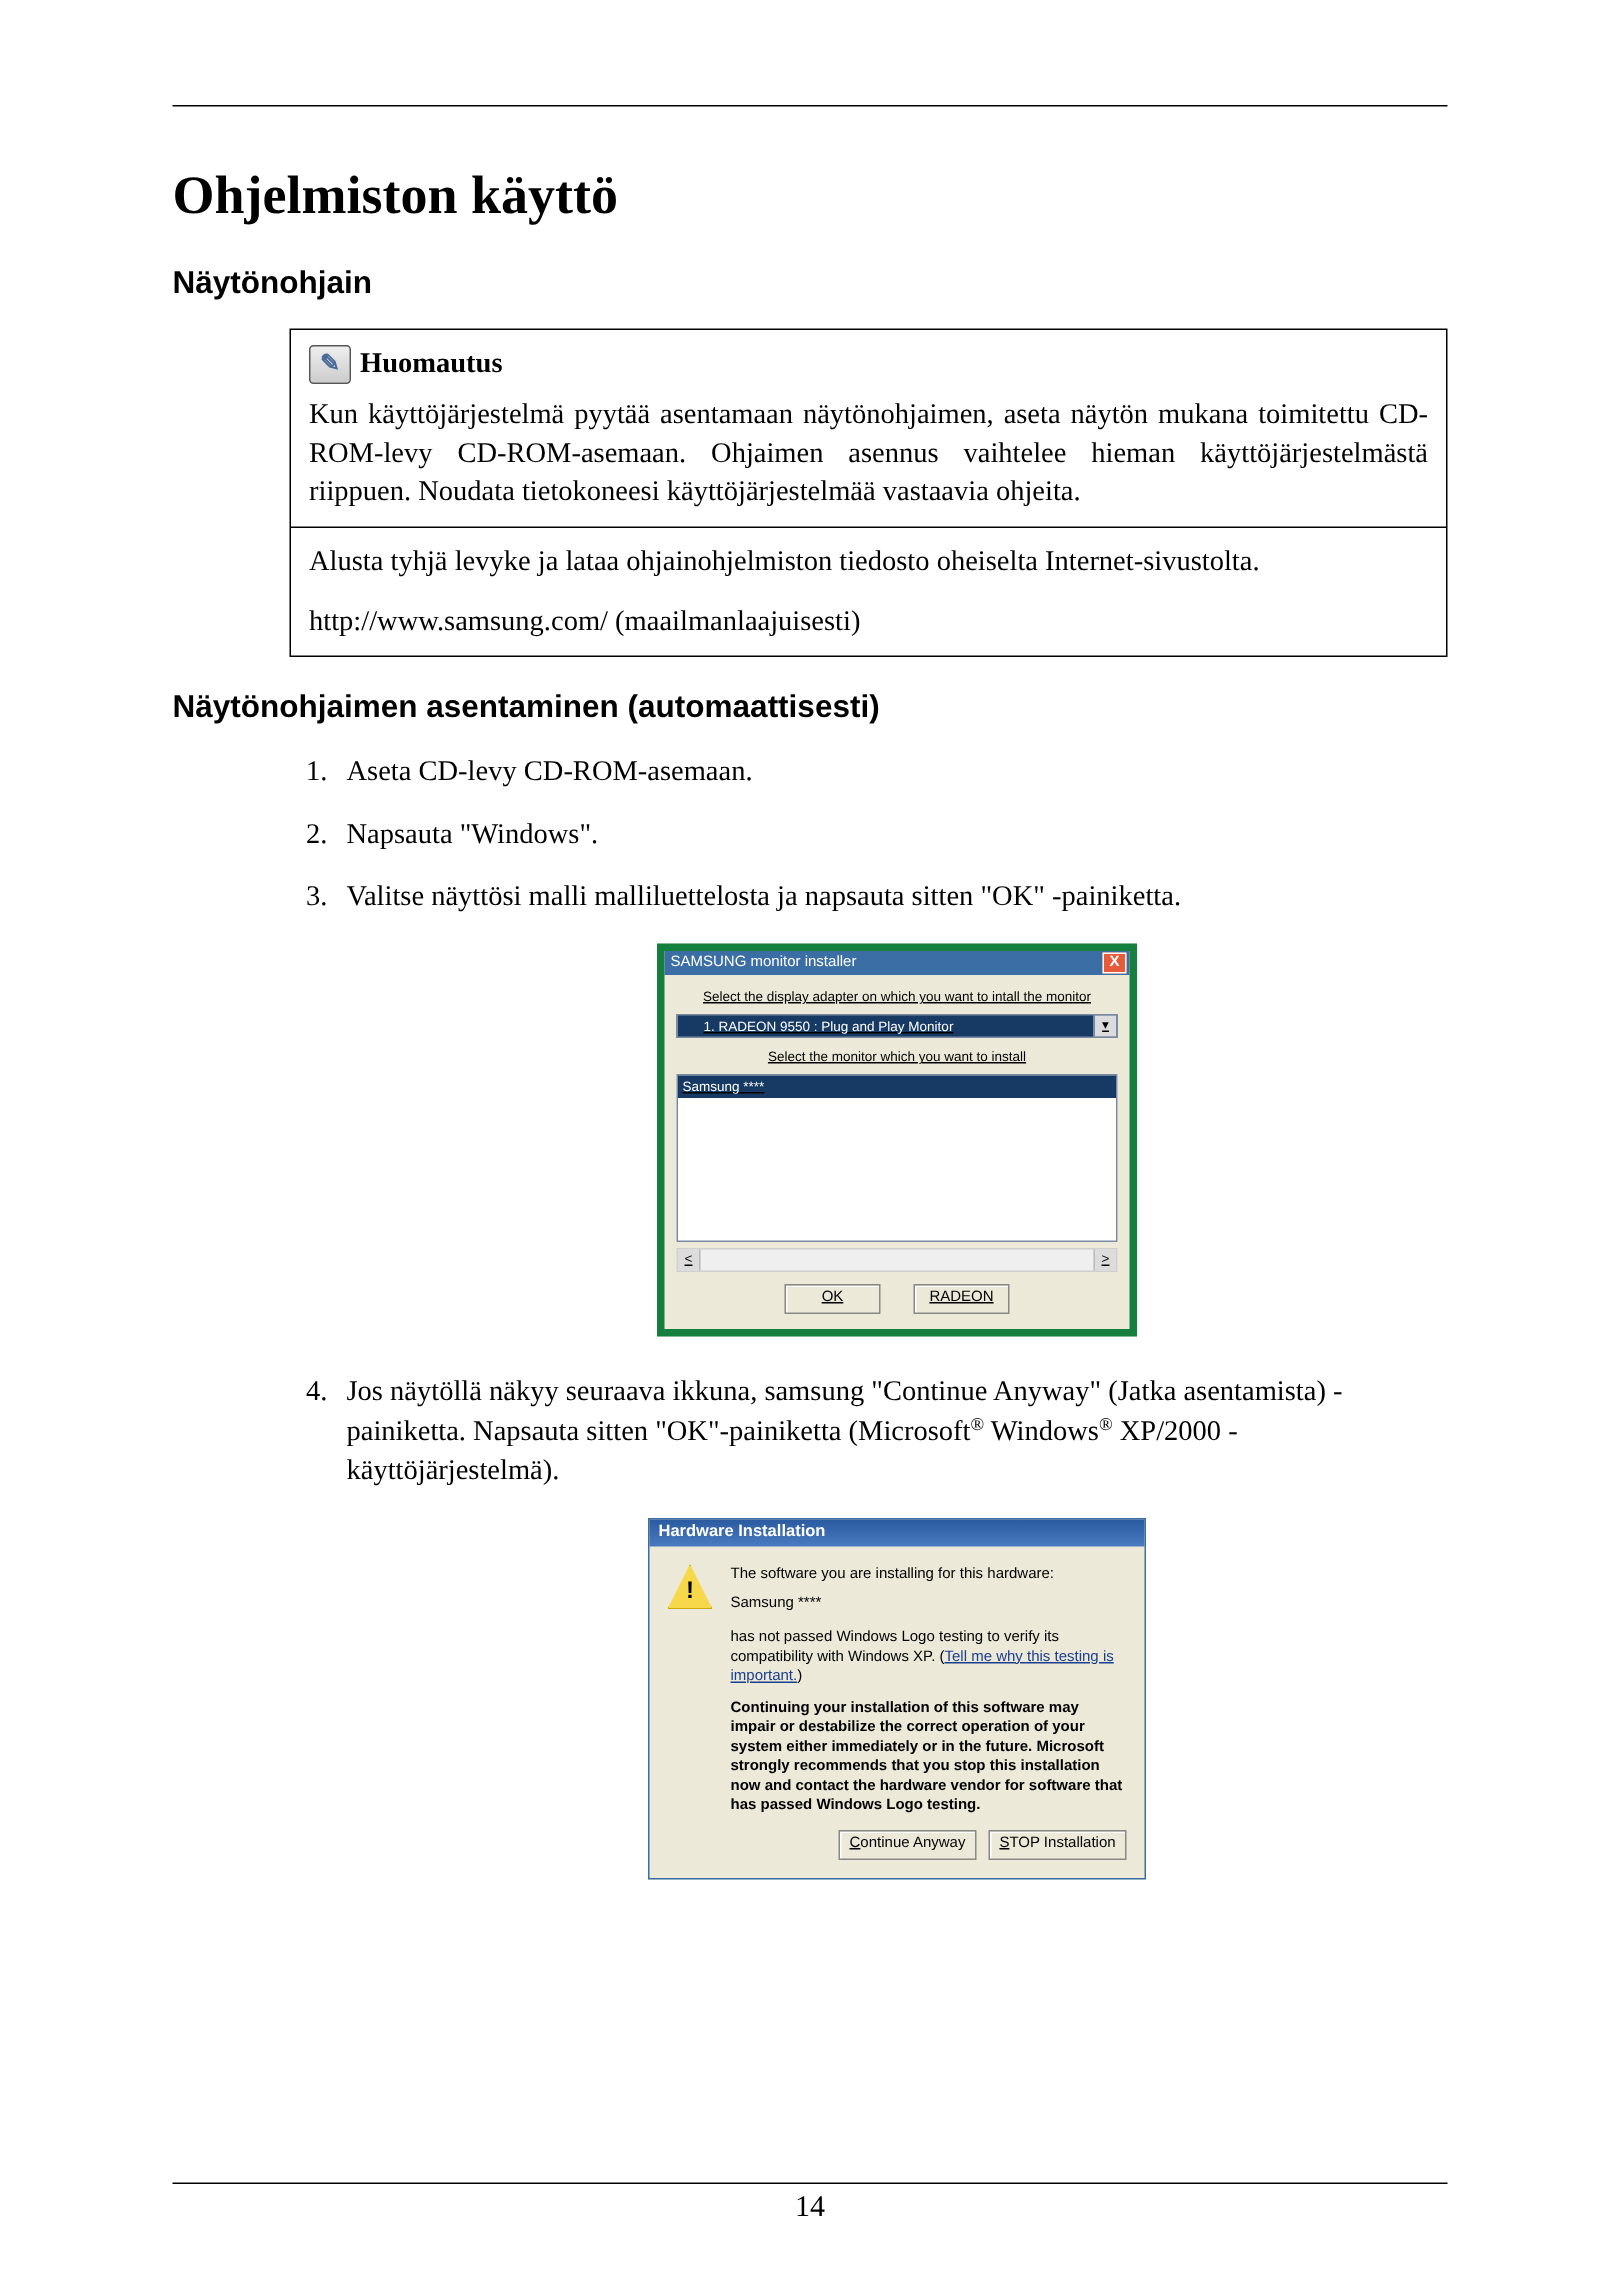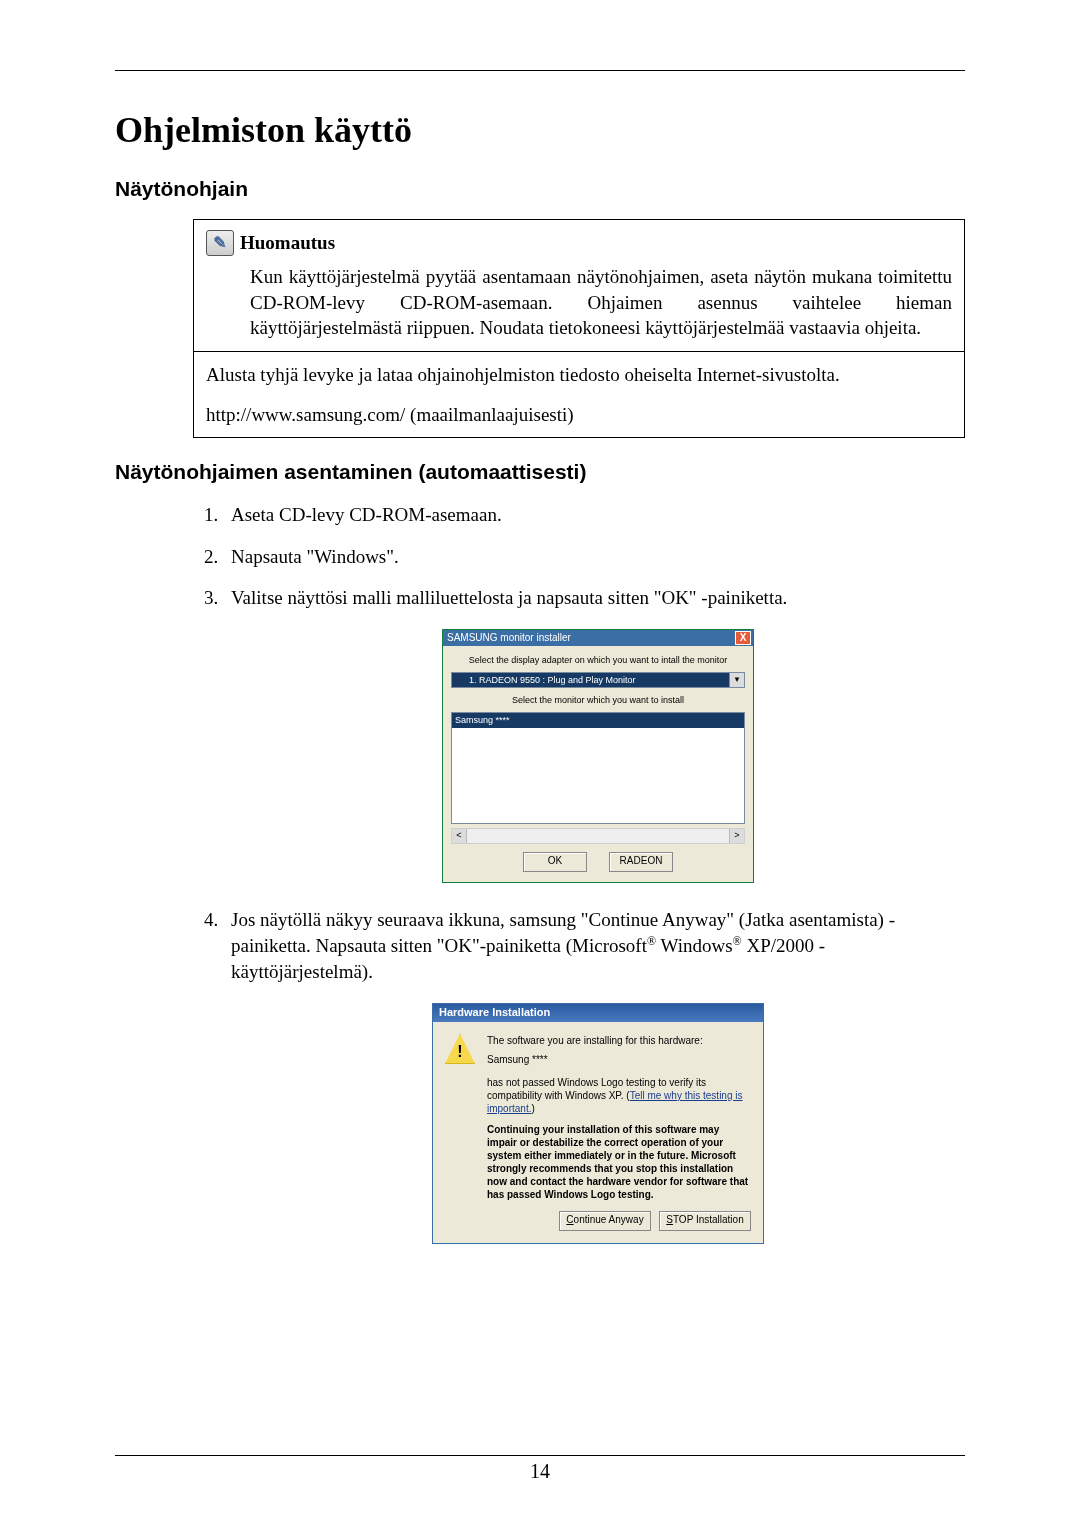--- a/index.html
+++ b/index.html
@@ -55,21 +55,21 @@
     width: 26px; height: 24px;
     border: 1px solid #555;
     border-radius: 3px;
     background: linear-gradient(#eee,#ccc);
     display: inline-flex;
     align-items: center;
     justify-content: center;
     color: #4a6a9a;
     font-size: 16px;
   }
-  .notice-body { text-align: justify; margin-left: 44px; }
+  .notice-body { text-align: justify; }
   .bold { font-weight: bold; }
   ol.steps {
     margin: 16px 0 0 78px;
     padding-left: 30px;
     font-size: 19px;
   }
   ol.steps > li {
     padding-left: 8px;
     margin-bottom: 16px;
     line-height: 1.35;
@@ -77,21 +77,21 @@
   .sup { vertical-align: super; font-size: 12px; }
   .screenshot-wrap {
     display: flex;
     justify-content: center;
     margin: 18px 0 24px 0;
   }
 
   
   .dlg-installer {
     width: 310px;
-    border: 1px solid #15803d;
+    border: 5px solid #15803d;
     font-family: Tahoma, Arial, sans-serif;
     font-size: 10px;
     background: #ece9d8;
     color: #000;
   }
   .dlg-title {
     background: linear-gradient(#3b6ea5, #3b6ea5);
     color: #fff;
     height: 16px;
     display: flex;
@@ -103,21 +103,21 @@
   .dlg-title .x {
     width: 14px; height: 12px;
     background: #e85b3a;
     color: #fff;
     font-weight: bold;
     text-align: center;
     line-height: 12px;
     border: 1px solid #fff;
     font-size: 10px;
   }
-  .dlg-inst-body { padding: 8px 8px 10px 8px; }
+  .dlg-inst-body { padding: 8px 8px 10px 8px; text-decoration: underline; }
   .dlg-label { text-align: center; font-size: 9px; margin-bottom: 6px; }
   .dlg-combo {
     display: flex;
     background: #163a63;
     color: #fff;
     border: 1px solid #7a8aa0;
     font-size: 9px;
     height: 14px;
     padding-left: 14px;
   }

